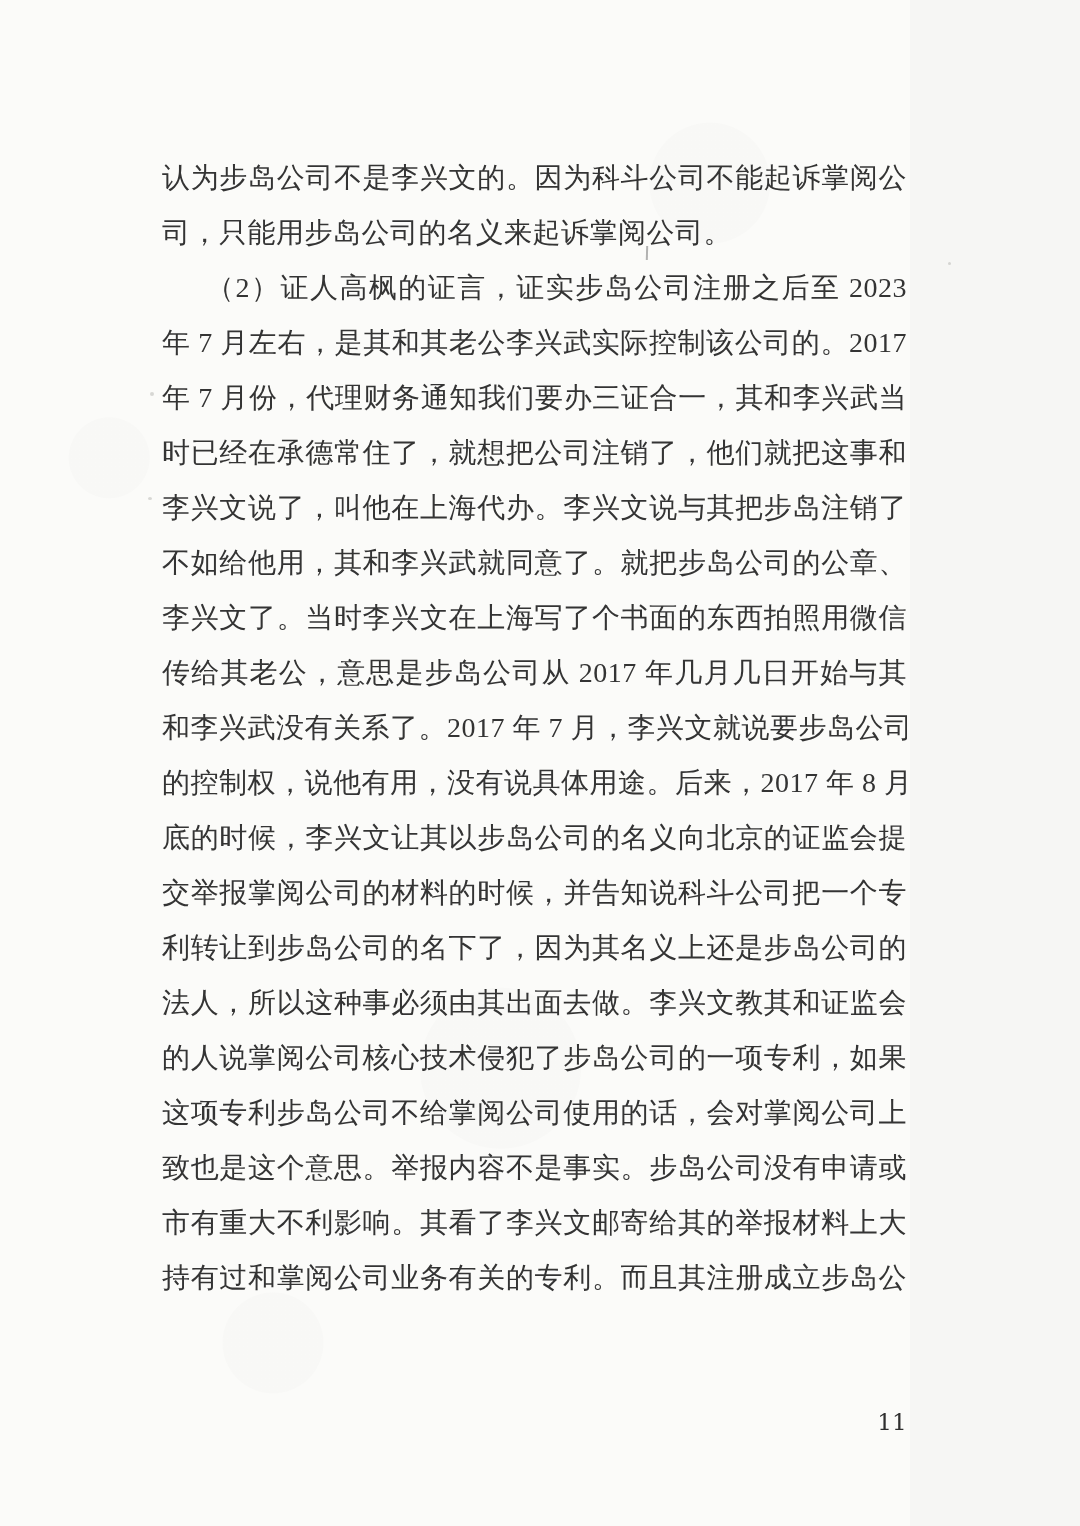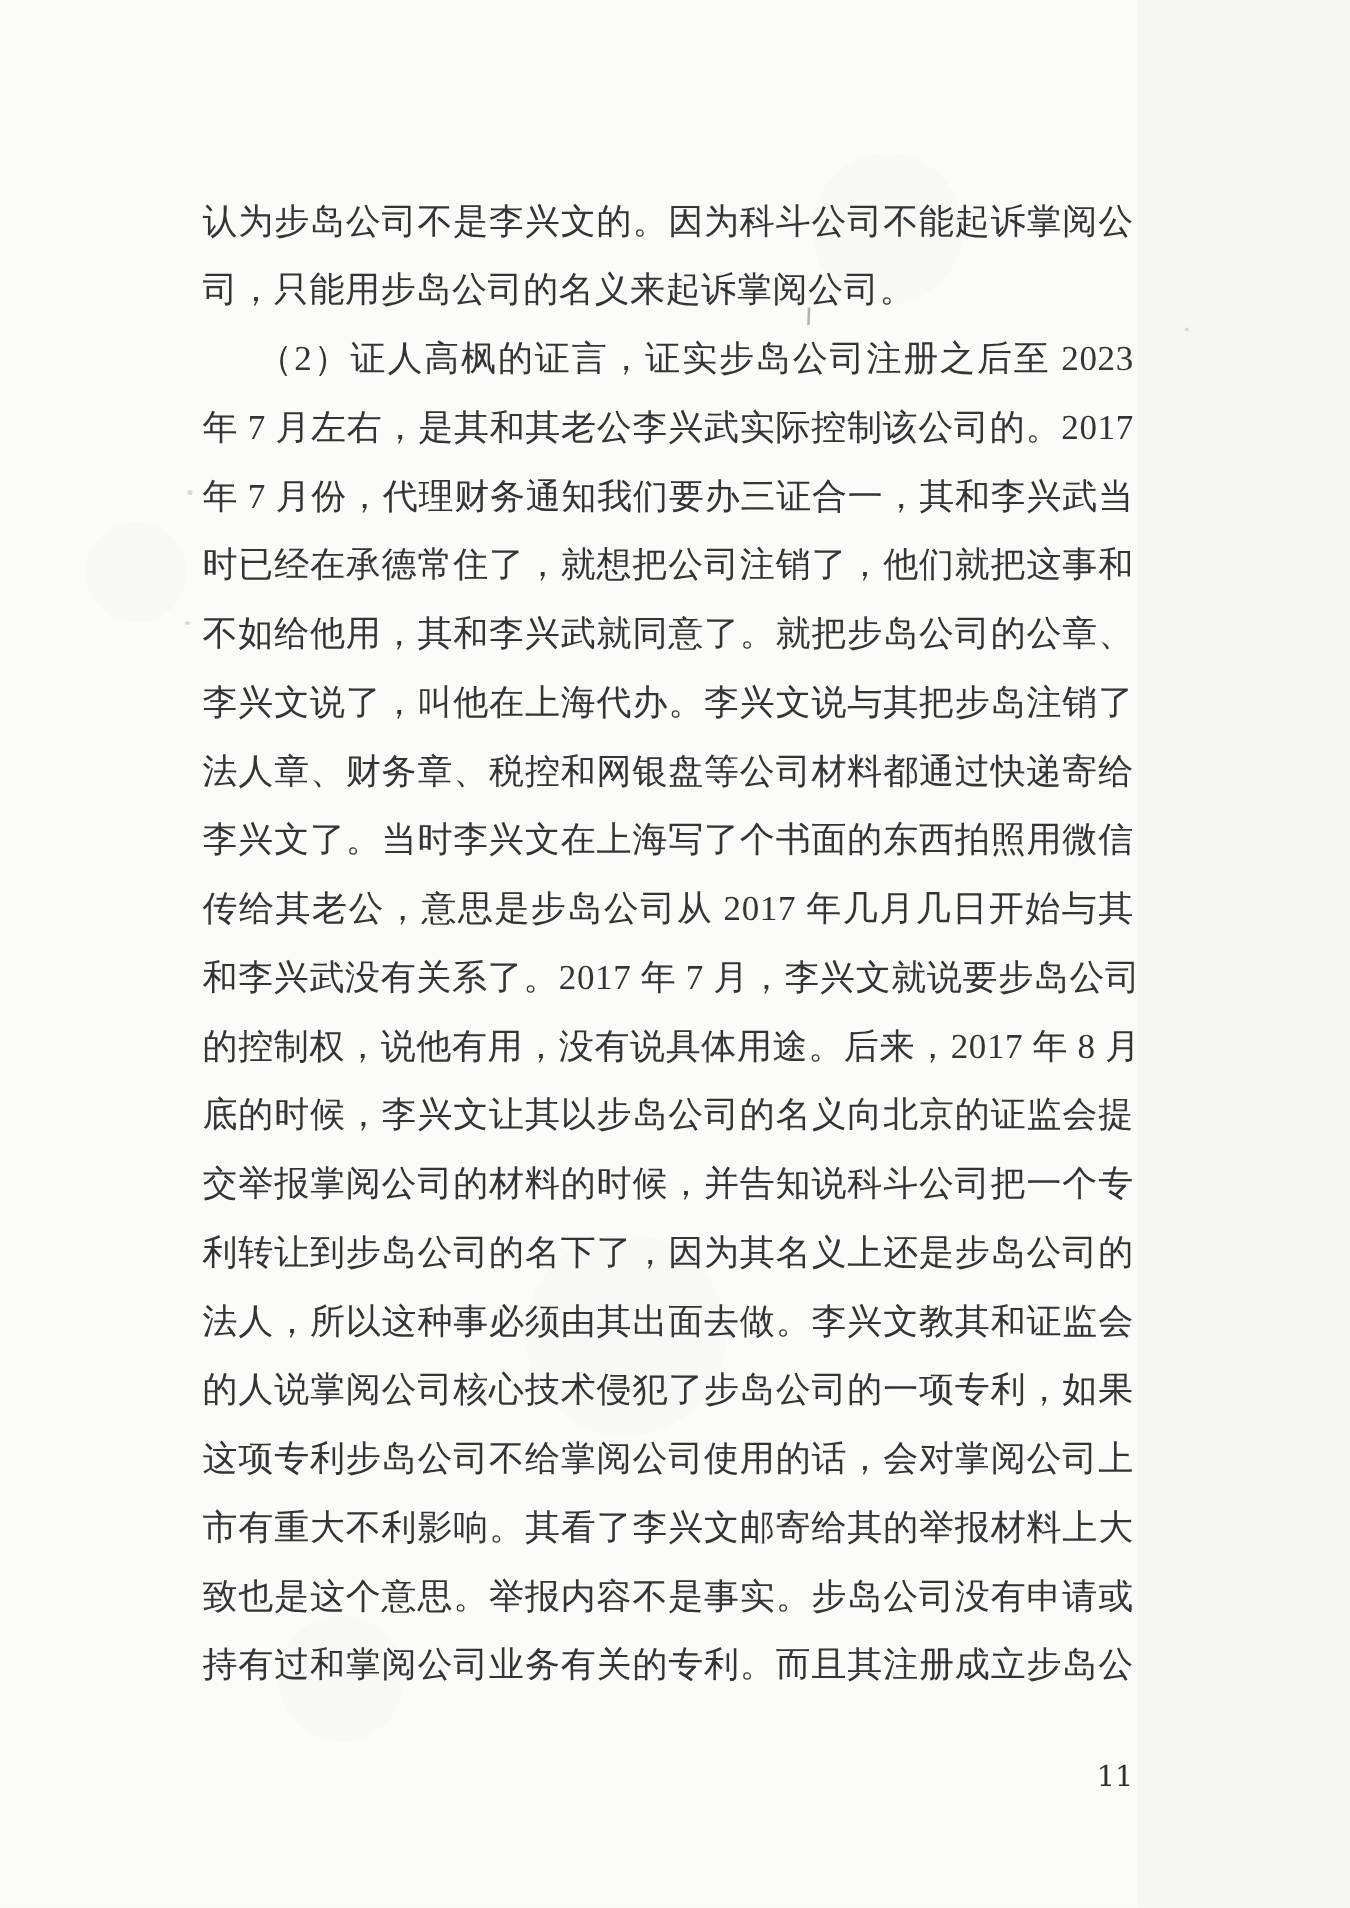--- a/index.html
+++ b/index.html
@@ -90,35 +90,34 @@
 
 <div class="page">
 
   <div class="content">
     <div class="line">认为步岛公司不是李兴文的。因为科斗公司不能起诉掌阅公</div>
     <div class="line para-end">司，只能用步岛公司的名义来起诉掌阅公司。</div>
     <div class="line indent">（2）证人高枫的证言，证实步岛公司注册之后至 2023</div>
     <div class="line">年 7 月左右，是其和其老公李兴武实际控制该公司的。2017</div>
     <div class="line">年 7 月份，代理财务通知我们要办三证合一，其和李兴武当</div>
     <div class="line">时已经在承德常住了，就想把公司注销了，他们就把这事和</div>
+    <div class="line">李兴文说了，叫他在上海代办。李兴文说与其把步岛注销了</div>
     <div class="line">不如给他用，其和李兴武就同意了。就把步岛公司的公章、</div>
-    <div class="line">李兴文说了，叫他在上海代办。李兴文说与其把步岛注销了</div>
-    <div class="line">法人章、财务章、税控和网银盘等公司材料都通过快递寄给</div>
     <div class="line">李兴文了。当时李兴文在上海写了个书面的东西拍照用微信</div>
     <div class="line">传给其老公，意思是步岛公司从 2017 年几月几日开始与其</div>
     <div class="line">和李兴武没有关系了。2017 年 7 月，李兴文就说要步岛公司</div>
     <div class="line">的控制权，说他有用，没有说具体用途。后来，2017 年 8 月</div>
     <div class="line">底的时候，李兴文让其以步岛公司的名义向北京的证监会提</div>
     <div class="line">交举报掌阅公司的材料的时候，并告知说科斗公司把一个专</div>
     <div class="line">利转让到步岛公司的名下了，因为其名义上还是步岛公司的</div>
     <div class="line">法人，所以这种事必须由其出面去做。李兴文教其和证监会</div>
     <div class="line">的人说掌阅公司核心技术侵犯了步岛公司的一项专利，如果</div>
     <div class="line">这项专利步岛公司不给掌阅公司使用的话，会对掌阅公司上</div>
+    <div class="line">致也是这个意思。举报内容不是事实。步岛公司没有申请或</div>
     <div class="line">市有重大不利影响。其看了李兴文邮寄给其的举报材料上大</div>
-    <div class="line">致也是这个意思。举报内容不是事实。步岛公司没有申请或</div>
     <div class="line">持有过和掌阅公司业务有关的专利。而且其注册成立步岛公</div>
   </div>
 
   <div class="page-number">11</div>
 
   <div class="scan-tick"></div>
   <div class="speck speck-1"></div>
   <div class="speck speck-2"></div>
   <div class="speck speck-3"></div>
 

